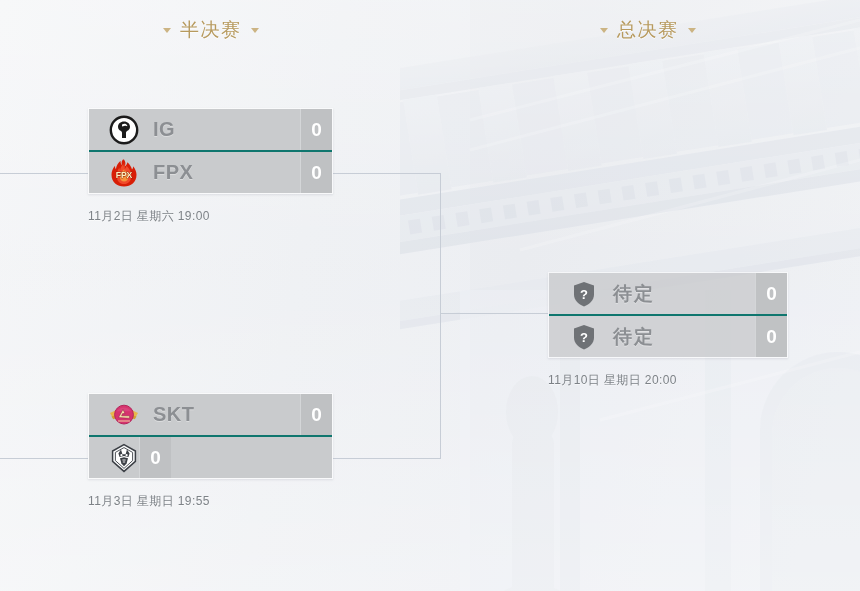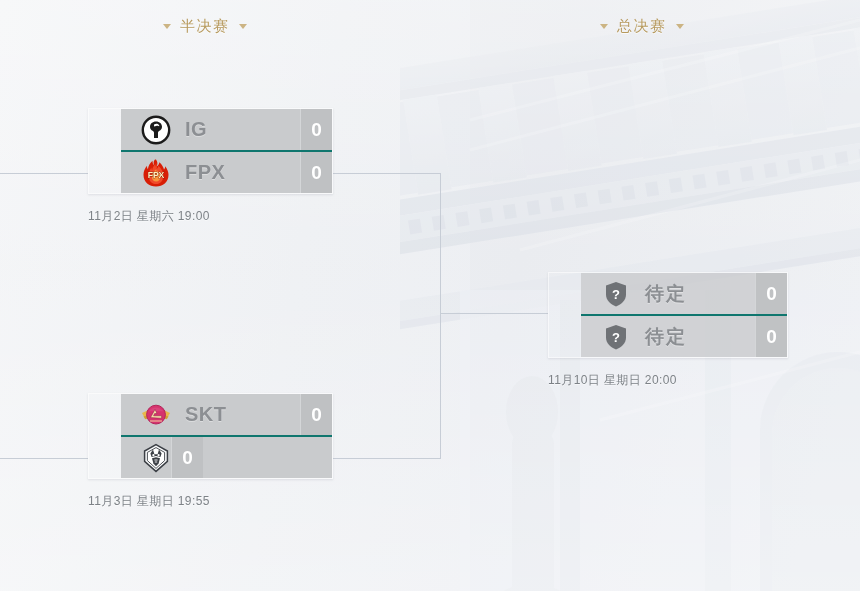--- a/index.html
+++ b/index.html
@@ -31,21 +31,21 @@
     pointer-events:none;
   }
   .bg-streak{
     position:absolute;inset:0;opacity:.35;pointer-events:none;
   }
 
   
   .round-hd{
     position:absolute;top:17px;
     display:flex;align-items:center;gap:9px;
-    color:#b79a5e;font-size:15px;letter-spacing:1.5px;
+    color:#b79a5e;font-size:19px;letter-spacing:1.5px;
     white-space:nowrap;
     text-align:right;
   }
   .round-hd .txt{ text-shadow:0 1px 0 rgba(255,255,255,.7); }
   .orn{
     width:0;height:0;border-left:4px solid transparent;border-right:4px solid transparent;
     border-top:5px solid #c8ad77;opacity:.9;display:block;
   }
   #hd-semi{left:163px;}
   #hd-final{left:600px;}
@@ -58,21 +58,20 @@
   
   .match{position:absolute;}
   .box{
     border:1px solid rgba(255,255,255,.55);
     box-shadow:0 1px 2px rgba(120,130,145,.18);
     overflow:hidden;
   }
   .row{
     display:flex;align-items:center;height:41px;
     background:#c9cbcd;
-    margin-left:32px;
   }
   .row + .row{border-top:2px solid #0f766e;}
   .logo{
     width:30px;height:30px;margin-left:20px;flex:0 0 30px;
     position:relative;display:flex;align-items:center;justify-content:center;
   }
   .tname{
     margin-left:14px;flex:1 1 auto;
     font-size:20px;font-weight:bold;color:#8c8f93;
     letter-spacing:.5px;

